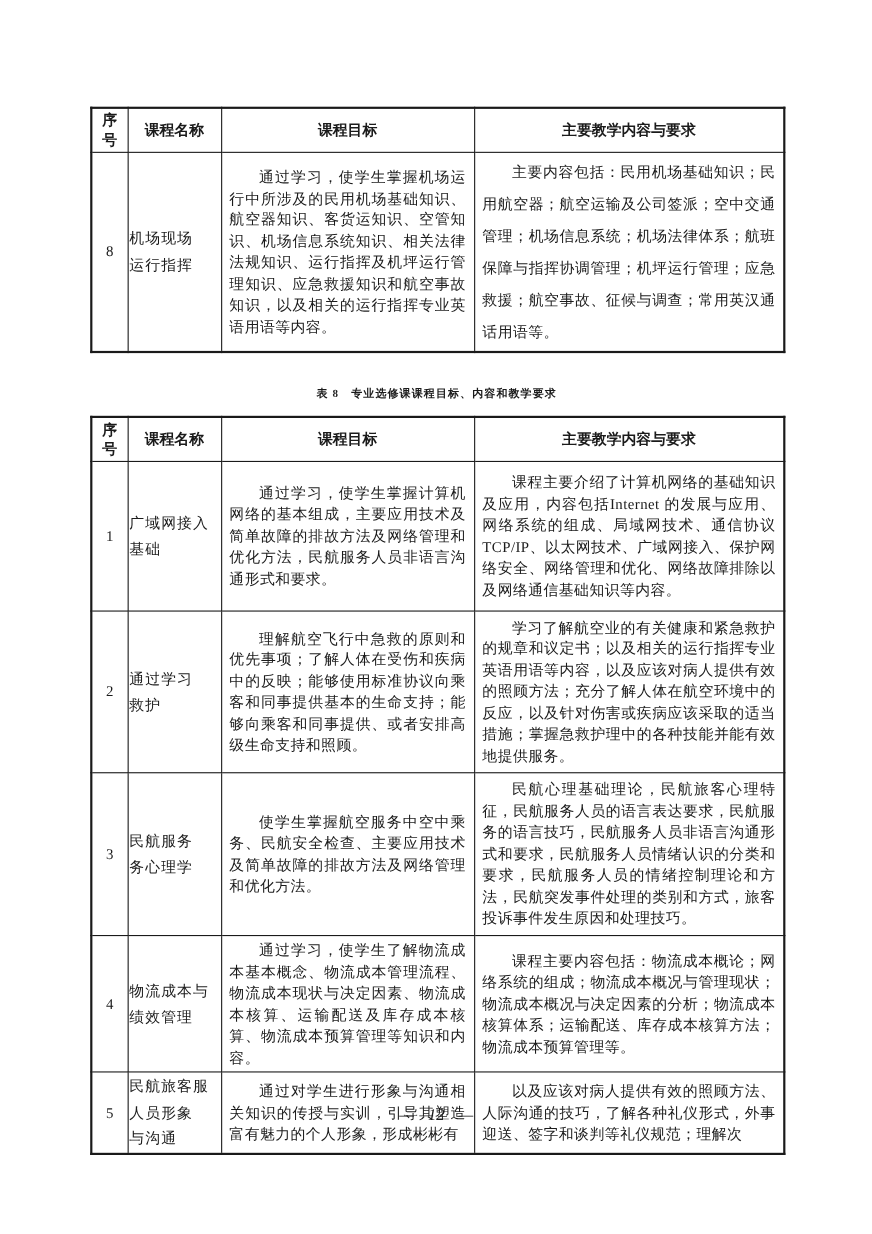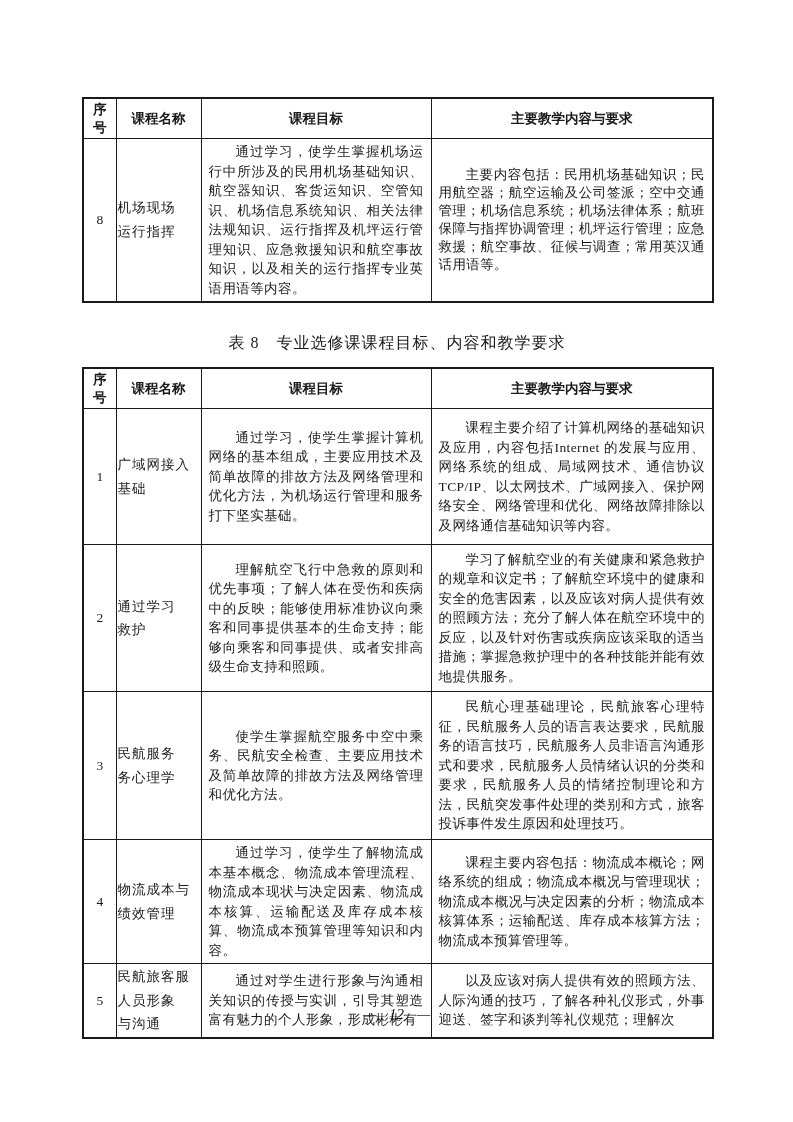--- a/index.html
+++ b/index.html
@@ -56,28 +56,28 @@
     font-size: 13.5px;
     text-align: justify;
     vertical-align: middle;
     padding: 3px 7px;
     line-height: 19.5px;
     text-indent: 2em;
     letter-spacing: 0.4px;
   }
   
   #table-continued td.content-cell {
-    line-height: 18px;
+    line-height: 29px;
   }
   .caption {
     width: 630px;
     margin: 30px 0 13px 82px;
     text-align: center;
-    font-weight: normal;
-    font-size: 16px;
+    font-weight: bold;
+    font-size: 10px;
     letter-spacing: 1px;
   }
   .footer {
     position: absolute;
     left: 0;
     top: 1006px;
     width: 100%;
     text-align: center;
     font-size: 15px;
     word-spacing: 9px;
@@ -132,29 +132,29 @@
         <th class="hdr">课程名称</th>
         <th class="hdr">课程目标</th>
         <th class="hdr">主要教学内容与要求</th>
       </tr>
     </thead>
     <tbody>
       <tr style="height:136px">
         <td class="no-cell">1</td>
         <td class="name-cell">广域网接入
 基础</td>
-        <td class="goal-cell">通过学习，使学生掌握计算机网络的基本组成，主要应用技术及简单故障的排故方法及网络管理和优化方法，为机场运行管理和服务打下坚实基础。</td>
+        <td class="goal-cell">通过学习，使学生掌握计算机网络的基本组成，主要应用技术及简单故障的排故方法及网络管理和优化方法，民航服务人员非语言沟通形式和要求。</td>
         <td class="content-cell">课程主要介绍了计算机网络的基础知识及应用，内容包括Internet 的发展与应用、网络系统的组成、局域网技术、通信协议TCP/IP、以太网技术、广域网接入、保护网络安全、网络管理和优化、网络故障排除以及网络通信基础知识等内容。</td>
       </tr>
       <tr style="height:147px">
         <td class="no-cell">2</td>
         <td class="name-cell">通过学习
 救护</td>
         <td class="goal-cell">理解航空飞行中急救的原则和优先事项；了解人体在受伤和疾病中的反映；能够使用标准协议向乘客和同事提供基本的生命支持；能够向乘客和同事提供、或者安排高级生命支持和照顾。</td>
-        <td class="content-cell">学习了解航空业的有关健康和紧急救护的规章和议定书；了解航空环境中的健康和安全的危害因素，以及应该对病人提供有效的照顾方法；充分了解人体在航空环境中的反应，以及针对伤害或疾病应该采取的适当措施；掌握急救护理中的各种技能并能有效地提供服务。</td>
+        <td class="content-cell">学习了解航空业的有关健康和紧急救护的规章和议定书；以及相关的运行指挥专业英语用语等内容，以及应该对病人提供有效的照顾方法；充分了解人体在航空环境中的反应，以及针对伤害或疾病应该采取的适当措施；掌握急救护理中的各种技能并能有效地提供服务。</td>
       </tr>
       <tr style="height:148px">
         <td class="no-cell">3</td>
         <td class="name-cell">民航服务
 务心理学</td>
         <td class="goal-cell">使学生掌握航空服务中空中乘务、民航安全检查、主要应用技术及简单故障的排故方法及网络管理和优化方法。</td>
         <td class="content-cell">民航心理基础理论，民航旅客心理特征，民航服务人员的语言表达要求，民航服务的语言技巧，民航服务人员非语言沟通形式和要求，民航服务人员情绪认识的分类和要求，民航服务人员的情绪控制理论和方法，民航突发事件处理的类别和方式，旅客投诉事件发生原因和处理技巧。</td>
       </tr>
       <tr style="height:108px">
         <td class="no-cell">4</td>

